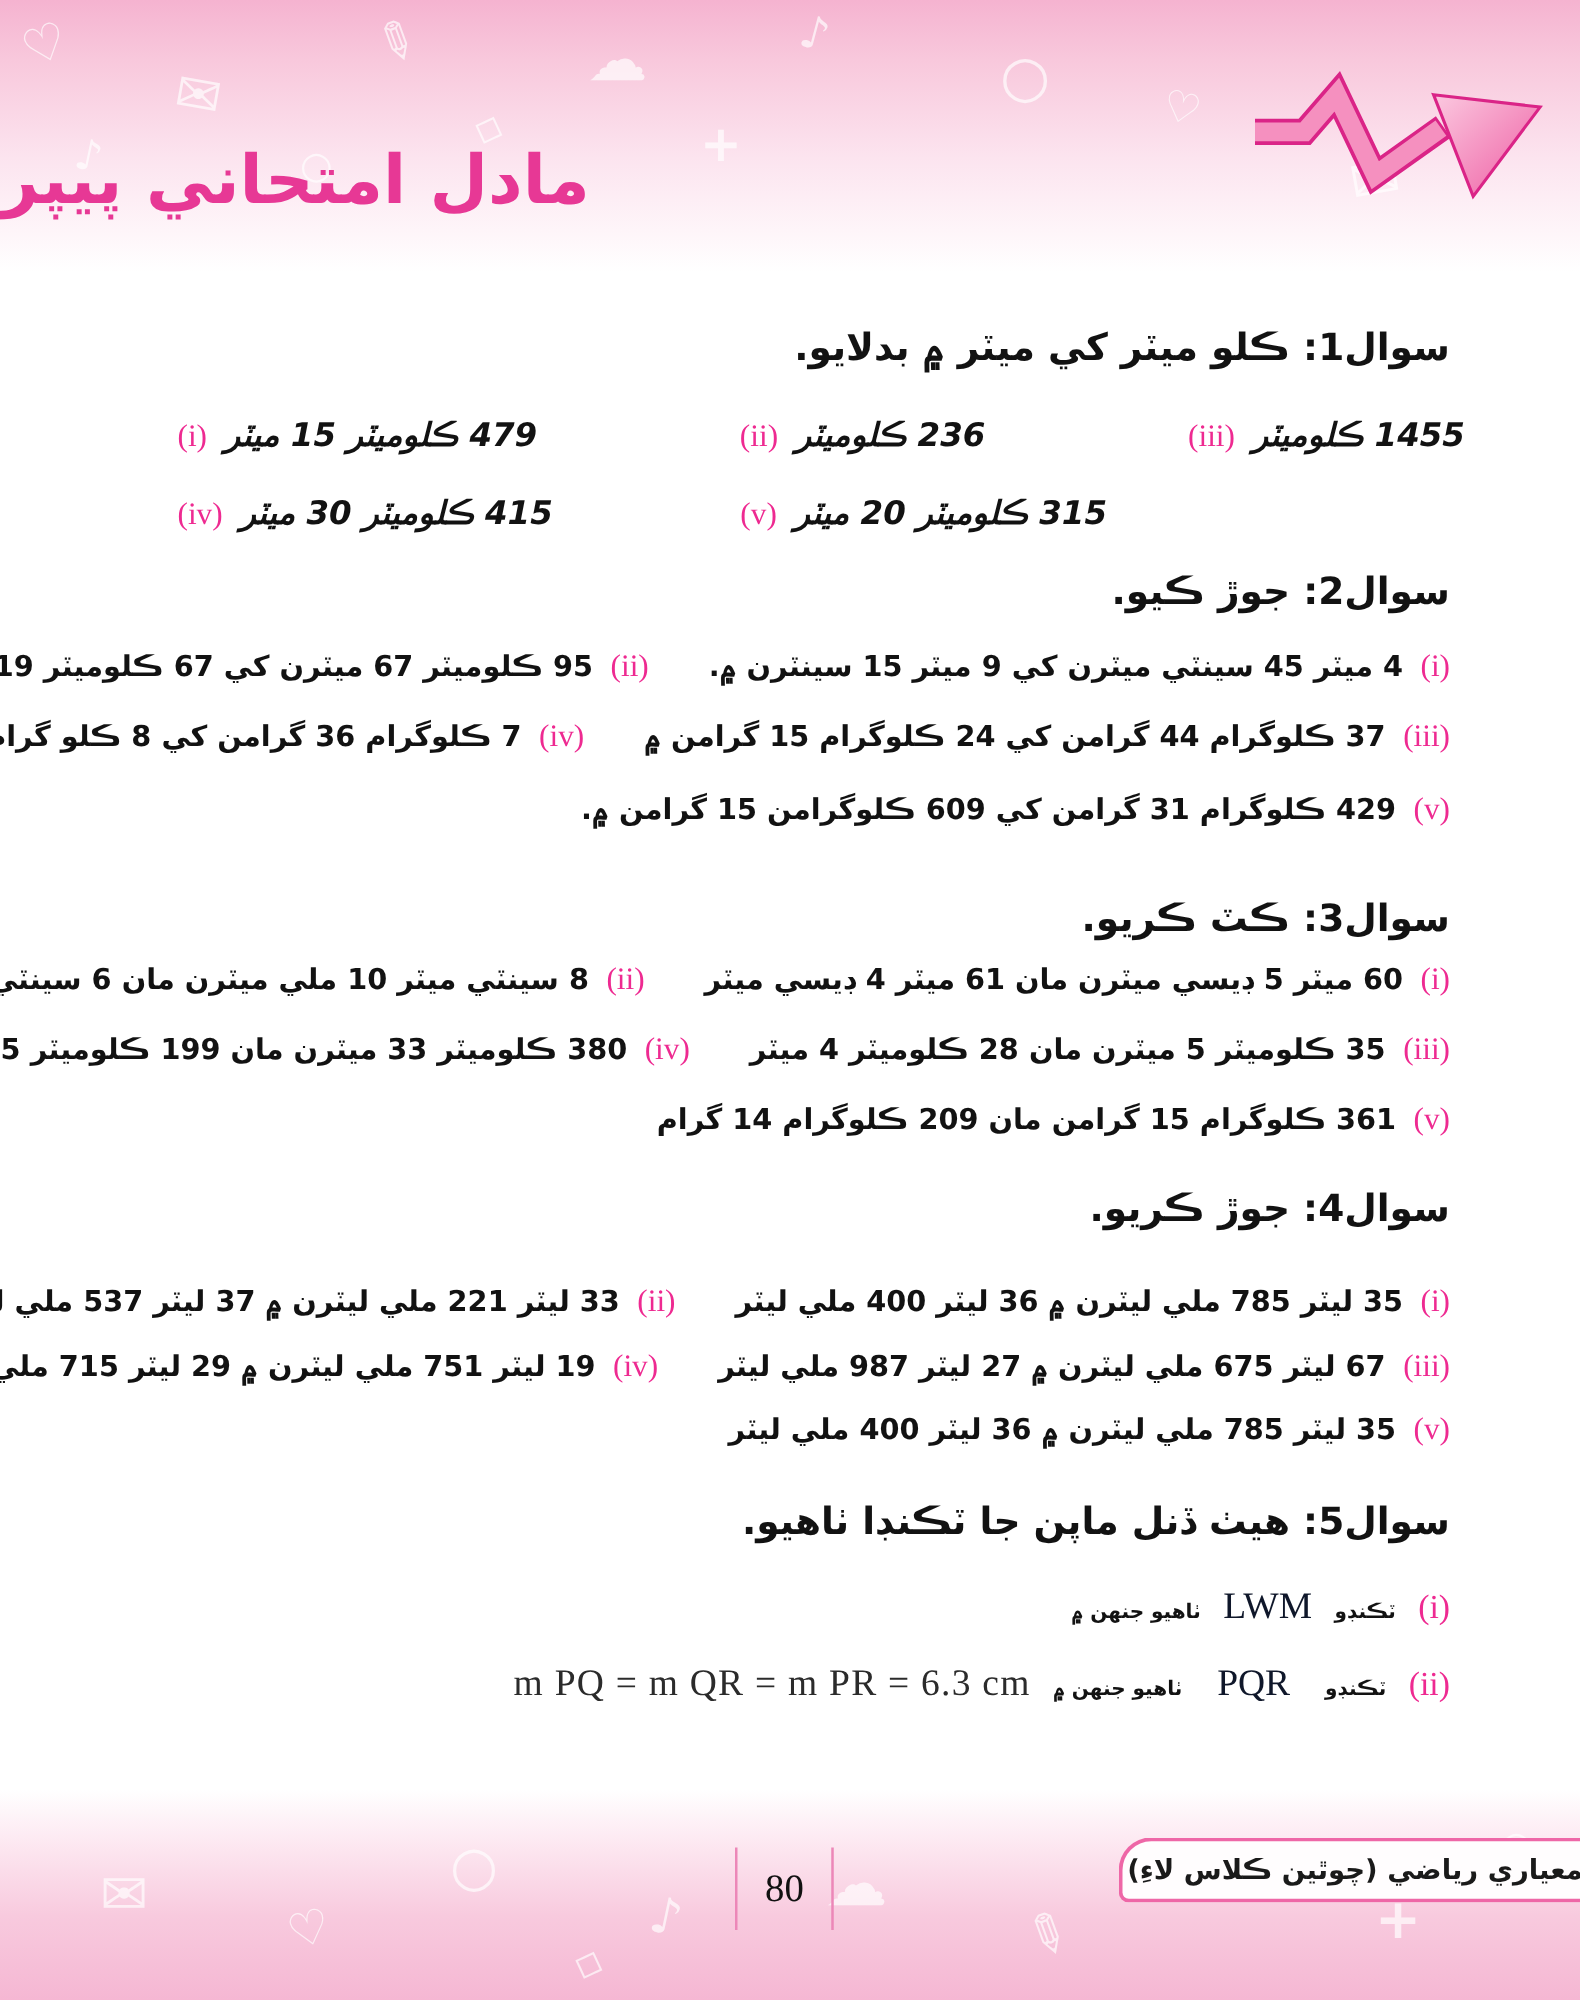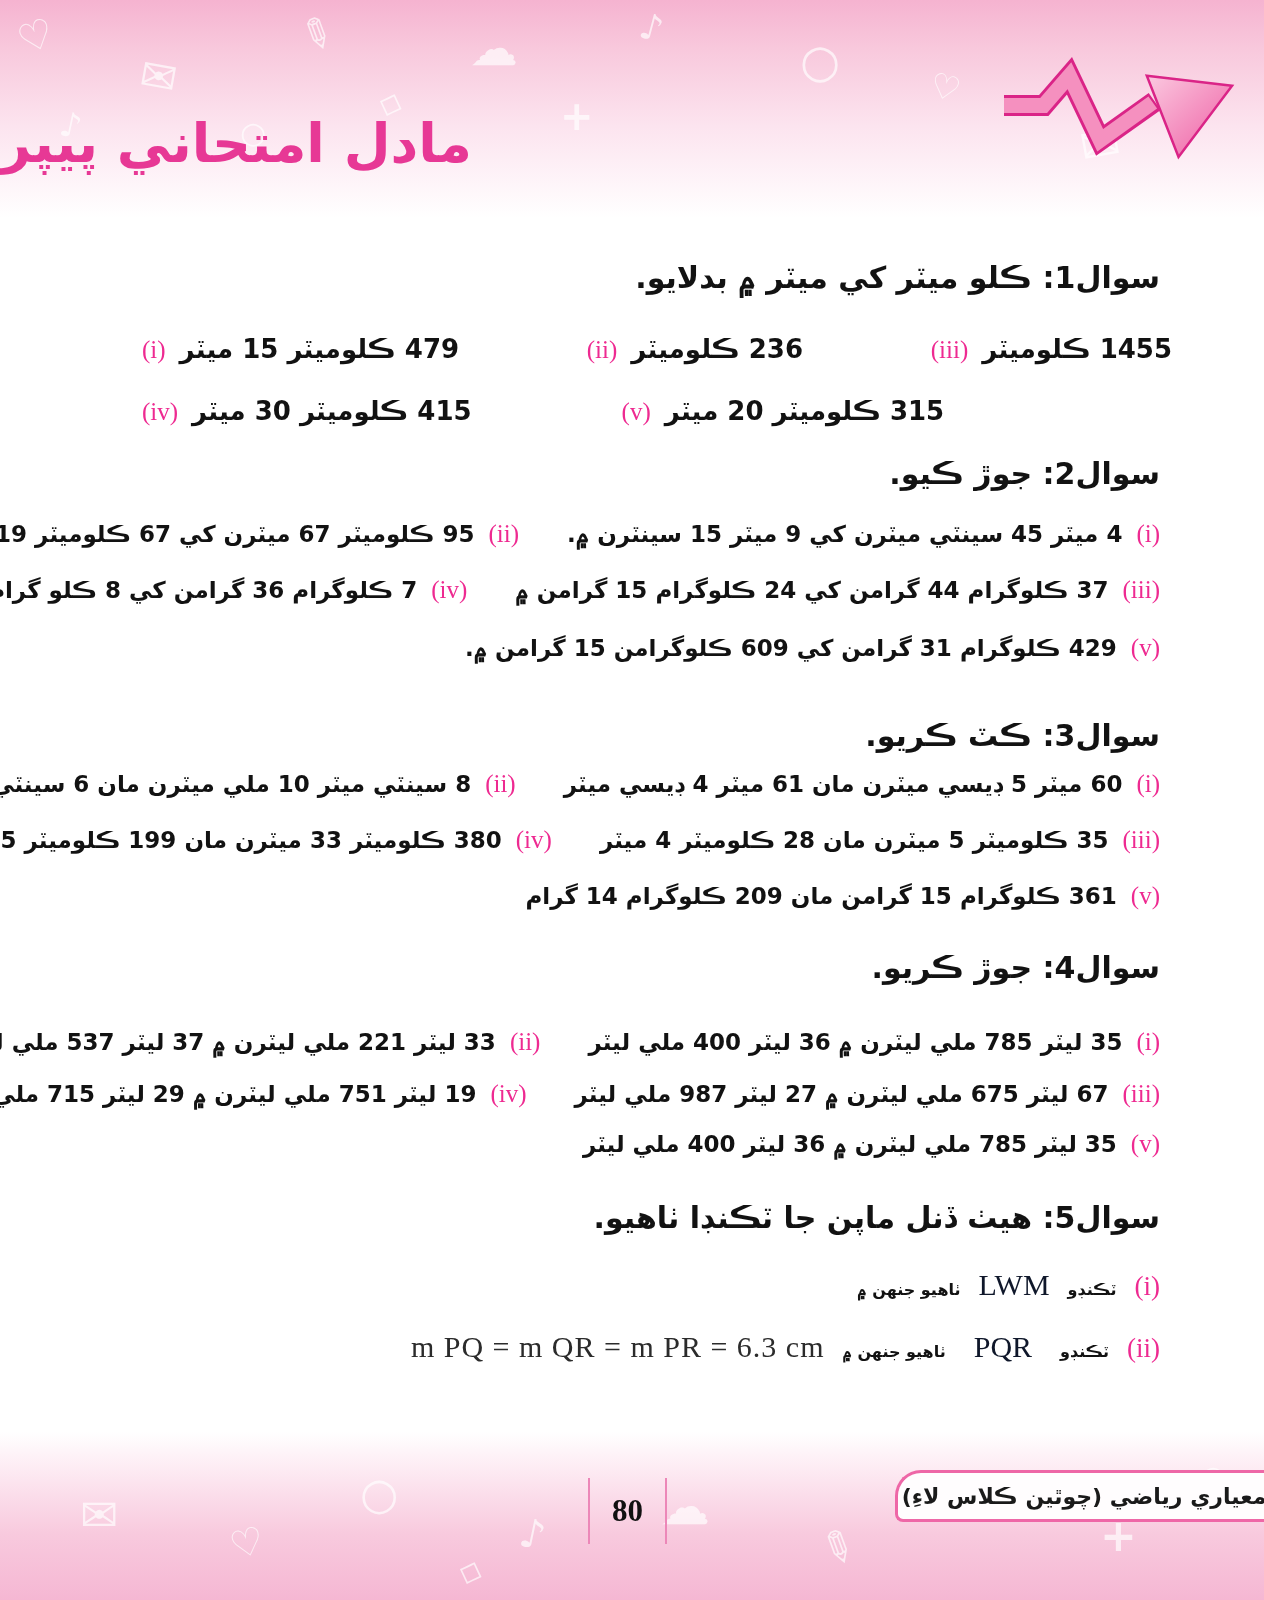--- a/index.html
+++ b/index.html
@@ -33,32 +33,32 @@
   .lrow{direction:ltr;justify-content:space-between;padding-left:12px;}
   .lrow2{direction:ltr;gap:150px;padding-left:12px;justify-content:flex-start;}
   .rrow{direction:rtl;gap:48px;padding-right:22px;justify-content:flex-start;}
   .item{display:inline-flex;align-items:baseline;gap:14px;flex-shrink:0;}
   .item.rtl{direction:rtl;}
   .lbl{
     font-family:"Liberation Serif",serif;font-size:25px;color:#ee2a91;
     direction:ltr;unicode-bidi:isolate;flex-shrink:0;
   }
   .txt{font-size:23px;font-weight:bold;direction:rtl;unicode-bidi:isolate;}
-  .q1txt{font-size:26px;}
+  .q1txt{font-size:26px;font-style:italic;}
   .q5w{font-size:16px;font-weight:bold;direction:rtl;unicode-bidi:isolate;}
   .tri-name{font-family:"Liberation Serif",serif;font-size:30px;font-weight:normal;
     color:#0f172a;direction:ltr;unicode-bidi:isolate;}
   .formula{font-family:"Liberation Serif",serif;font-size:30px;font-weight:normal;
     color:#2b2b2b;direction:ltr;unicode-bidi:isolate;letter-spacing:1px;}
   
   .pageno-wrap{
     position:absolute;left:588px;top:1478px;height:66px;display:flex;align-items:center;
     border-left:2px solid #ec87b8;border-right:2px solid #ec87b8;padding:0 22px;z-index:3;
   }
-  .pageno{font-family:"Liberation Serif",serif;font-size:31px;font-weight:bold;color:#111;}
+  .pageno{font-family:"Liberation Serif",serif;font-size:31px;font-weight:normal;color:#111;}
   .ribbon{
     position:absolute;top:1470px;right:-6px;width:372px;height:46px;z-index:3;
     background:#fffdfe;border:3px solid #ee67a7;border-right:none;
     border-radius:26px 0 0 8px;
     display:flex;align-items:center;justify-content:center;
     direction:rtl;font-size:22px;font-weight:bold;color:#1a1a1a;white-space:nowrap;
   }
 </style>
 </head>
 <body>

